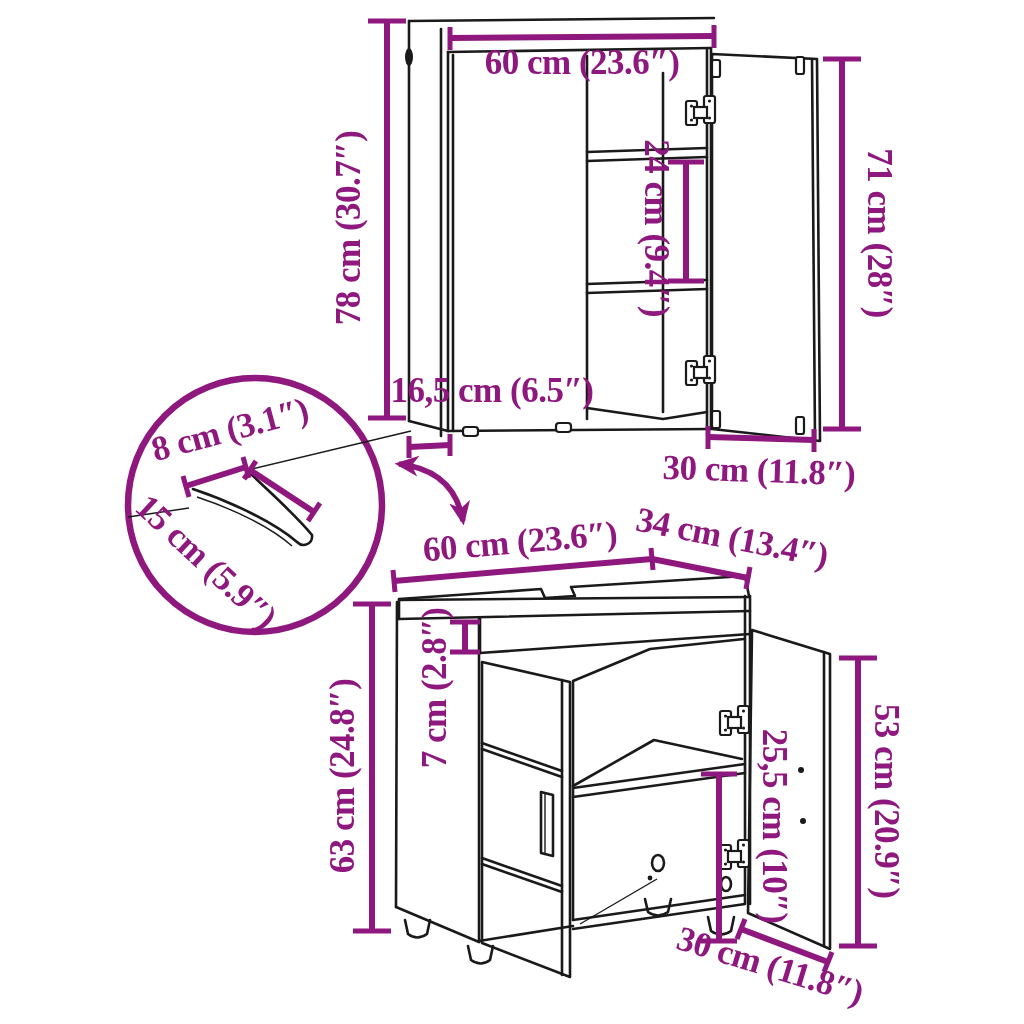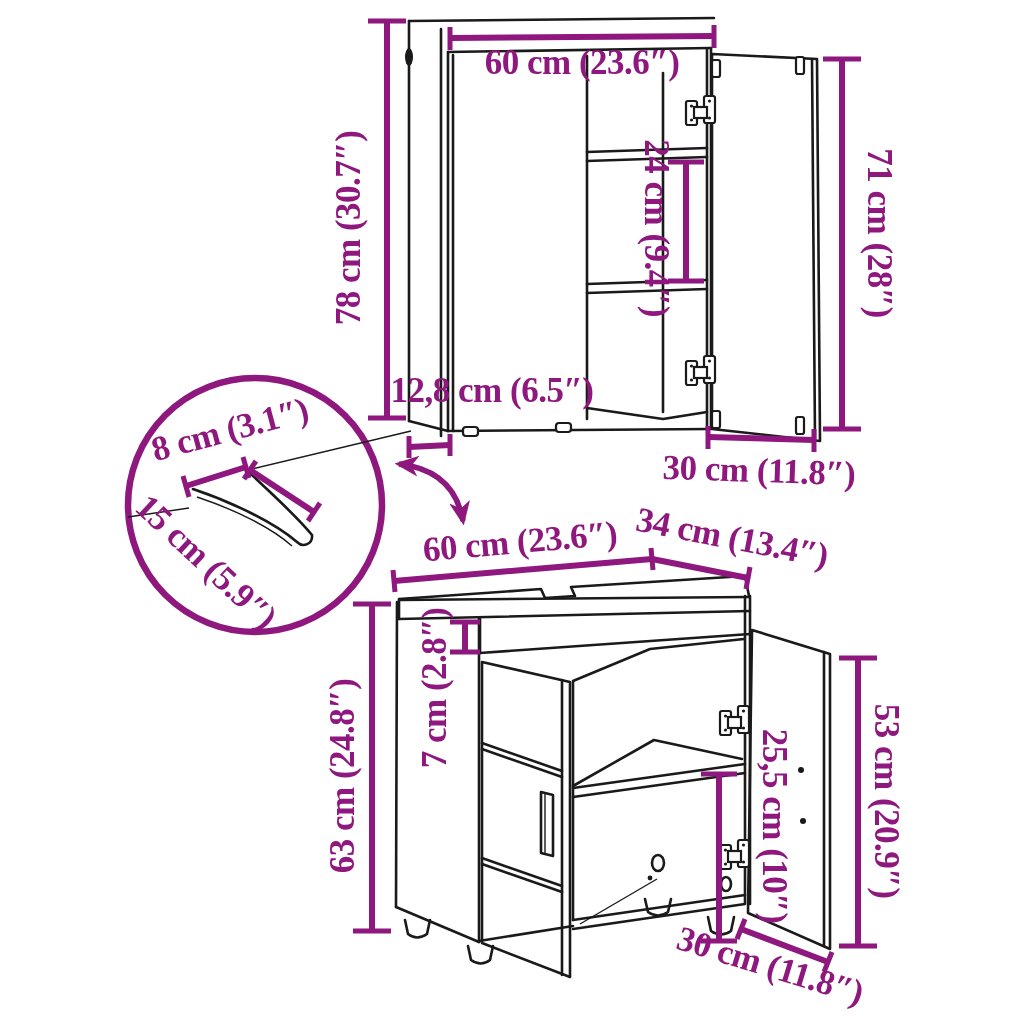--- a/index.html
+++ b/index.html
@@ -280,21 +280,21 @@
         <path class="mt" d="M745,919 L737,939"></path>
           <path class="mt" d="M832,952 L824,972"></path>
       </g>
     </g>
   </svg>
 
   <div class="dim-label L1">60 cm (23.6″)</div>
   <div class="dim-label L2">78 cm (30.7″)</div>
   <div class="dim-label L3">24 cm (9.4″)</div>
   <div class="dim-label L4">71 cm (28″)</div>
-  <div class="dim-label L5">12,8 cm (6.5″)</div>
+  <div class="dim-label L5">16,5 cm (6.5″)</div>
   <div class="dim-label L6">30 cm (11.8″)</div>
   <div class="dim-label L7">8 cm (3.1″)</div>
   <div class="dim-label L8">15 cm (5.9″)</div>
   <div class="dim-label L9">60 cm (23.6″)</div>
   <div class="dim-label L10">34 cm (13.4″)</div>
   <div class="dim-label L11">7 cm (2.8″)</div>
   <div class="dim-label L12">63 cm (24.8″)</div>
   <div class="dim-label L13">25,5 cm (10″)</div>
   <div class="dim-label L14">53 cm (20.9″)</div>
   <div class="dim-label L15">30 cm (11.8″)</div>

